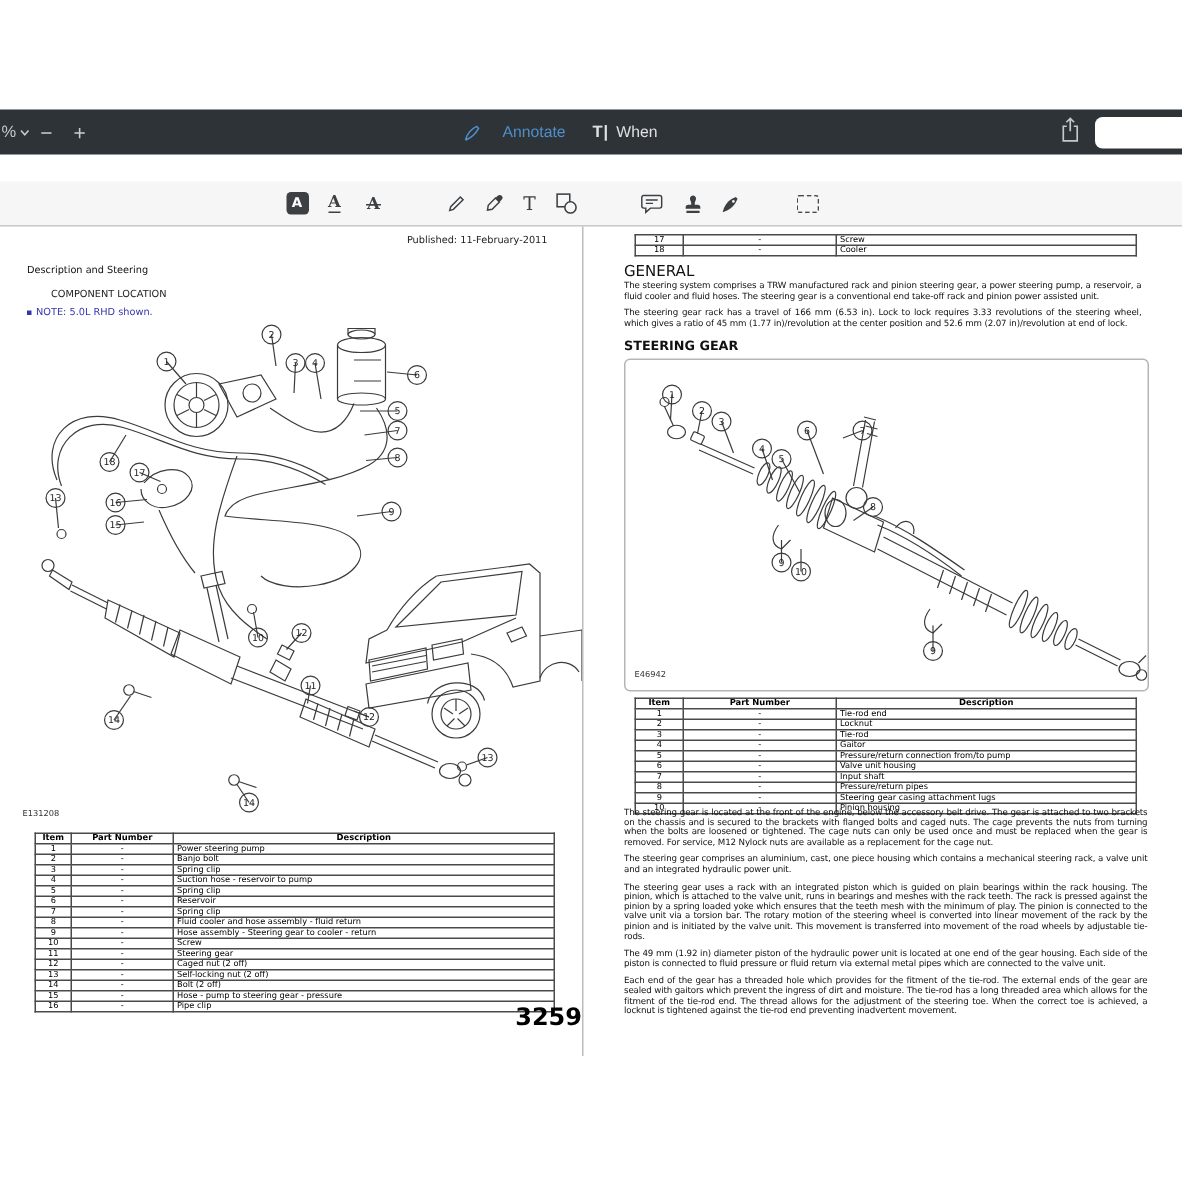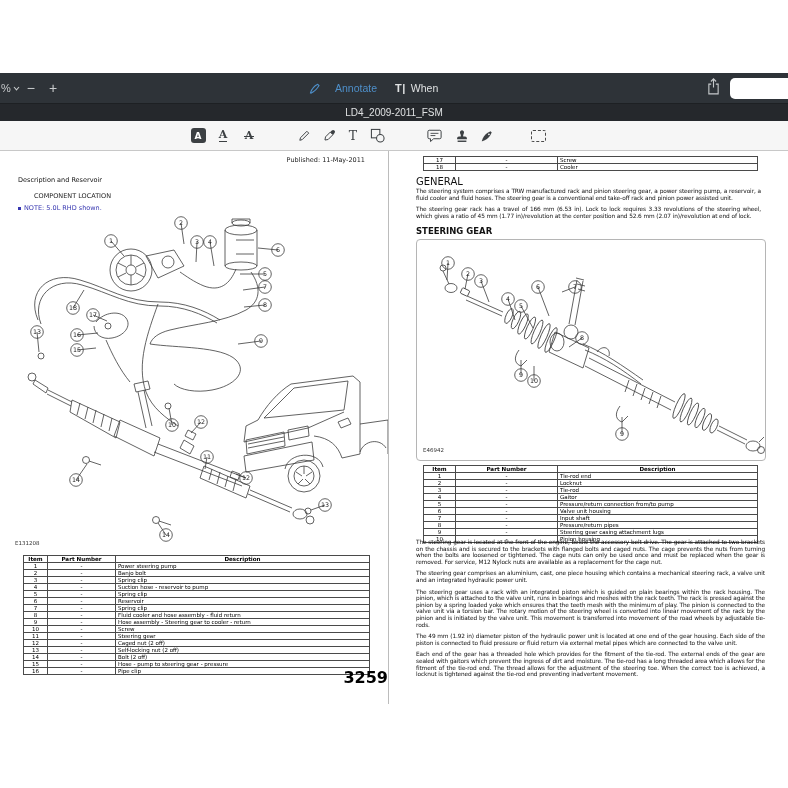--- a/index.html
+++ b/index.html
@@ -113,23 +113,20 @@
       <button class="share-btn">
         <svg width="13" height="17" viewBox="0 0 14 18">
           <path d="M7 1 V10 M4.2 3.6 L7 0.8 L9.8 3.6" fill="none" stroke="#c6c9cb" stroke-width="1.2"></path>
           <path d="M4.5 6.5 H2 V17 H12 V6.5 H9.5" fill="none" stroke="#c6c9cb" stroke-width="1.2"></path>
         </svg>
       </button>
       <input class="search-box" type="text" style="">
     </div>
   </div>
 
-  <div class="titlebar">
-    <span>LD4_2009-2011_FSM</span>
-  </div>
 
   <div class="markup-bar">
     <button class="mk" style="left:198px">
         <span class="ic-chip">A</span>
       </button>
     <button class="mk" style="left:223px">
         <span class="ic-a u">A</span>
       </button>
     <button class="mk" style="left:249px">
         <span class="ic-a s">A</span>
@@ -173,22 +170,22 @@
       </svg>
     </button>
     <button class="mk" style="left:538px">
         <span class="ic-sel"></span>
       </button>
   </div>
 
   <div class="page-divider"></div>
 
   <div class="page page-left">
-    <div class="published">Published: 11-May-2011</div>
-    <div class="doc-sub">Description and Reservoir</div>
+    <div class="published">Published: 11-February-2011</div>
+    <div class="doc-sub">Description and Steering</div>
     <div class="doc-sec">COMPONENT LOCATION</div>
     <div class="doc-note">
       <span class="sq"></span>
       <span>NOTE: 5.0L RHD shown.</span>
     </div>
 
     <div class="diagram-left">
       <svg class="lineart" width="380" height="340" viewBox="0 0 380 340">
 
         <circle cx="123" cy="56" r="21"></circle>

